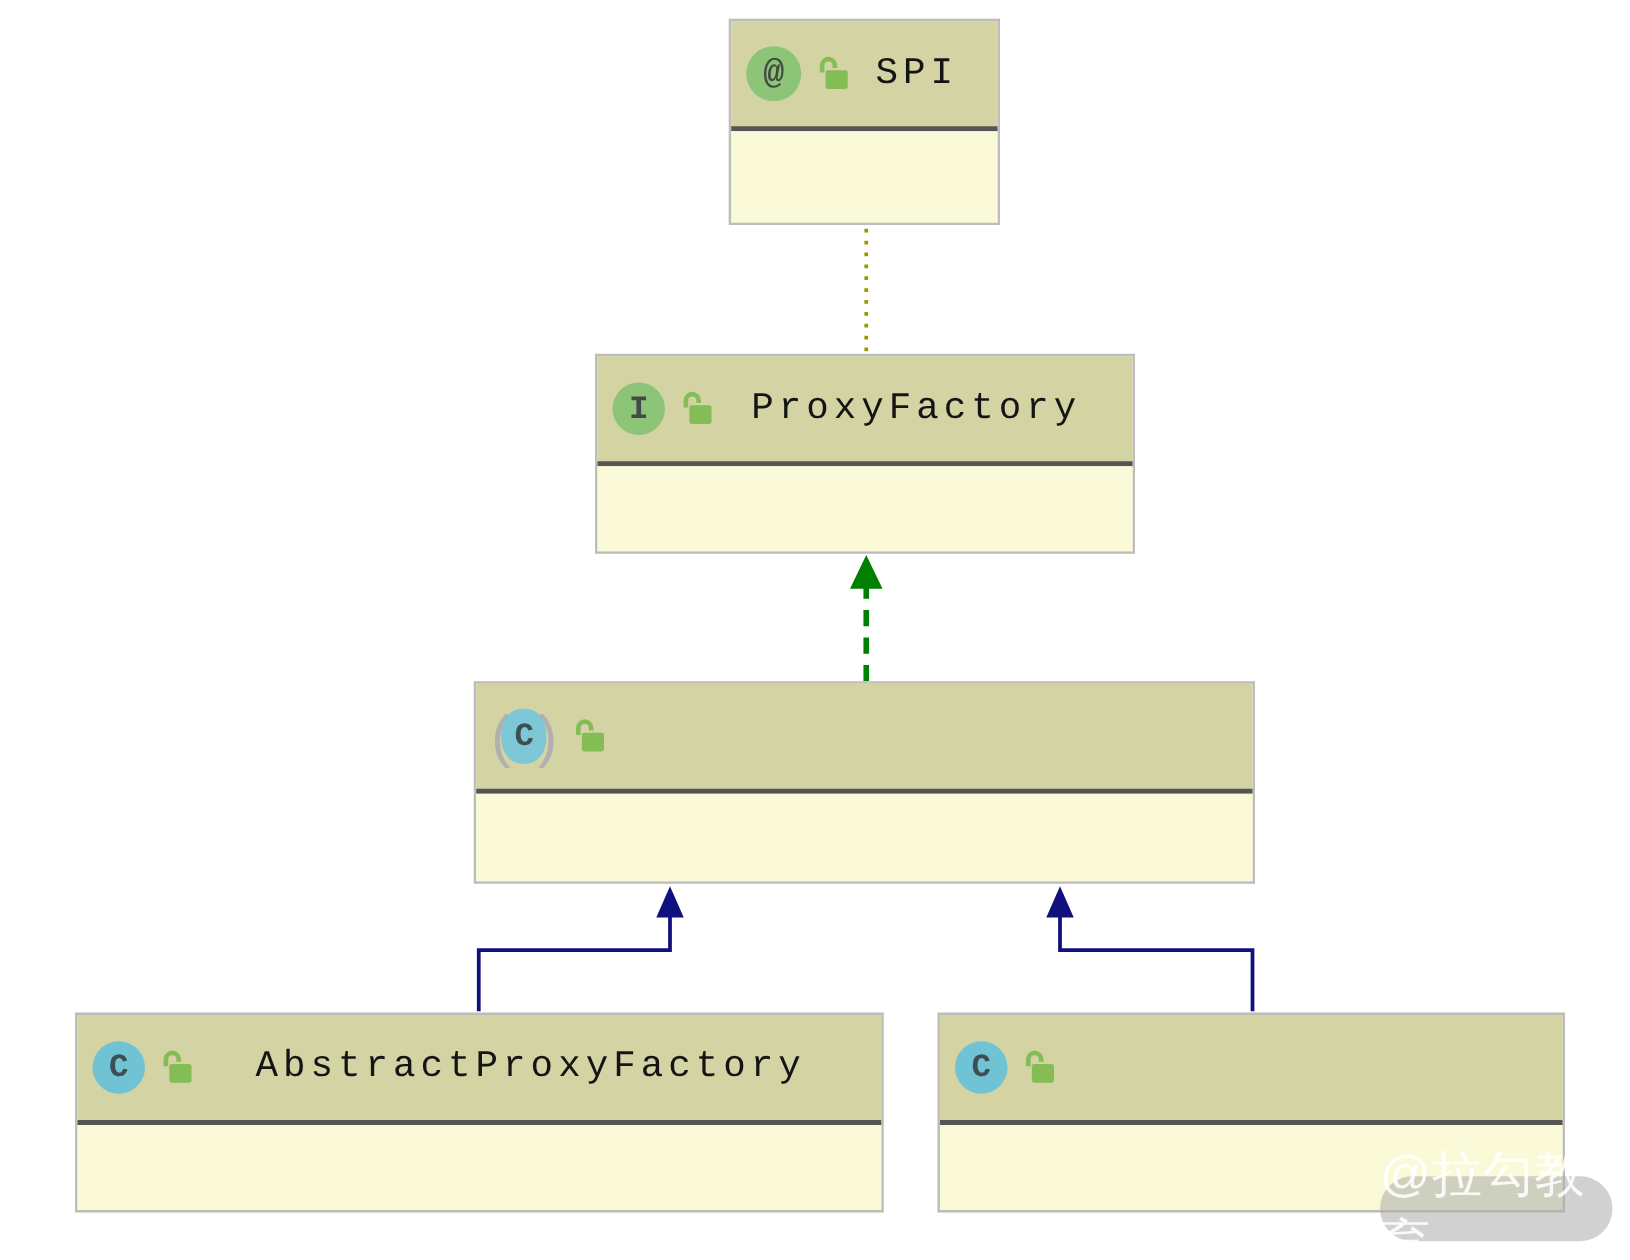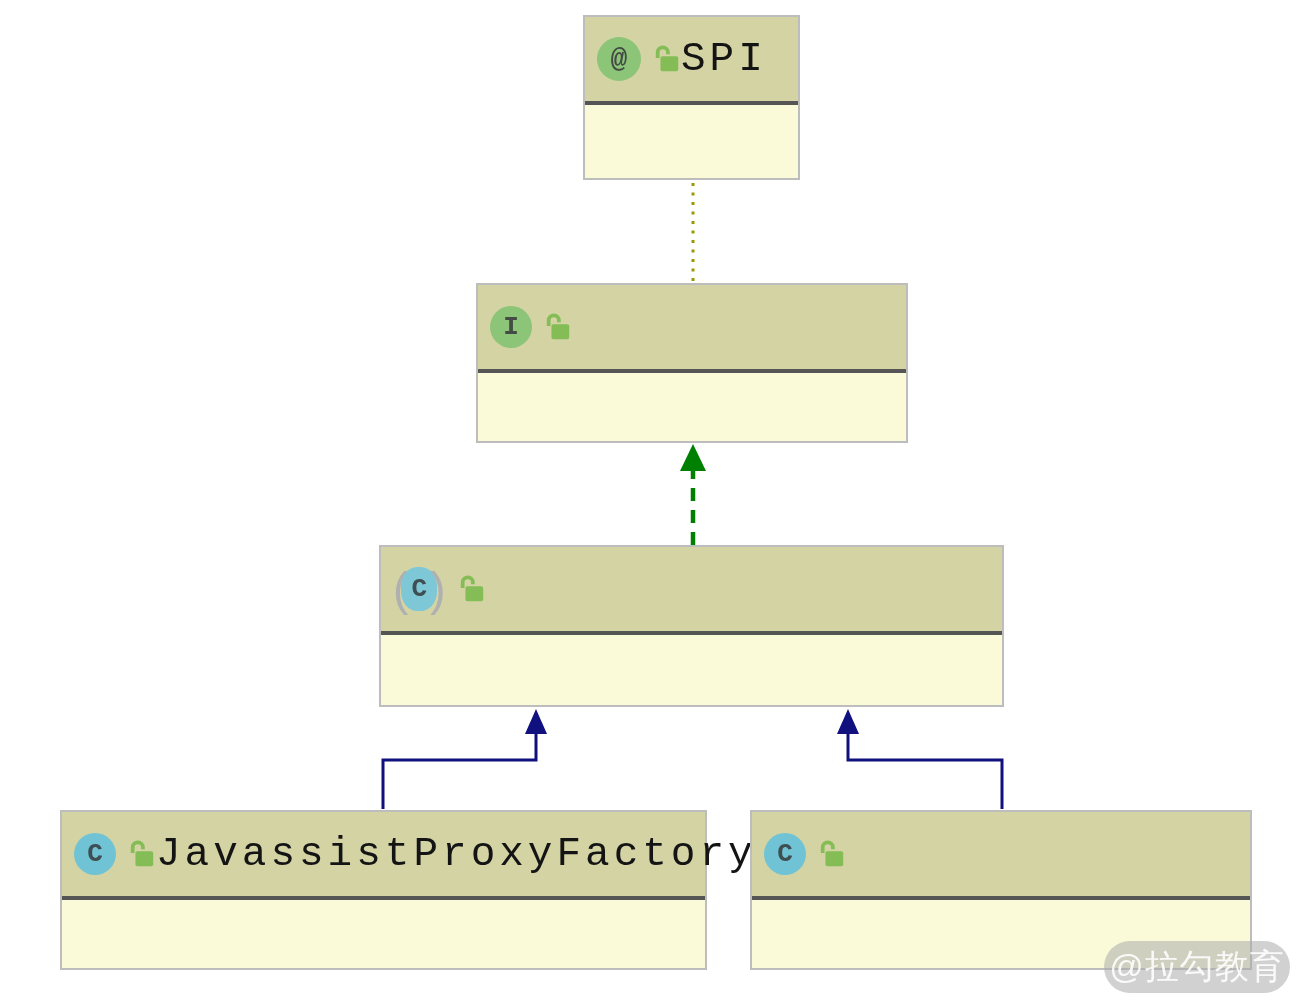--- a/index.html
+++ b/index.html
@@ -23,21 +23,22 @@
     background:#d3d3a4;
     border-bottom:4px solid #555555;
     display:flex;
     align-items:center;
     padding:0 12px;
     flex:0 0 84px;
   }
   .uml-body{flex:1;background:#fafad8;}
   .uml-label{
     flex:1;
-    font-size:41px;
+    text-align:center;
+    font-size:30px;
     letter-spacing:4px;
     color:#141414;
     white-space:nowrap;
   }
   
   .badge{
     display:flex;align-items:center;justify-content:center;
     border-radius:50%;
     font-weight:600;
     flex:0 0 auto;
@@ -82,21 +83,21 @@
   }
   
   .watermark{
     position:absolute;
     left:1104px;top:941px;
     width:186px;height:52px;
     border-radius:26px;
     background:rgba(172,172,172,0.55);
     display:flex;align-items:center;justify-content:center;
     font-family:"Liberation Sans",sans-serif;
-    font-size:34px;
+    font-size:40px;
     color:rgba(255,255,255,0.88);
     letter-spacing:1px;
   }
 </style>
 </head>
 <body>
 
 <div id="canvas">
 
   <svg id="edges" width="1304" height="1008" viewBox="0 0 1304 1008">
@@ -125,20 +126,21 @@
     <div class="uml-body"></div>
   </div>
 
   <div class="uml-box" style="left:476px;top:283px;width:432px;height:160px;">
     <div class="uml-header">
       <span class="badge green" style="width:42px;height:42px;font-size:26px;">I</span>
       <svg class="lock" width="28" height="30" viewBox="0 0 30 30">
         <path d="M5 14 V8 a5.5 5.5 0 0 1 11 0 v2" fill="none" stroke="#84bd55" stroke-width="4"></path>
         <rect x="8" y="12" width="19" height="16" rx="2" fill="#84bd55"></rect>
       </svg>
+      <span class="uml-label">ProxyFactory</span>
     </div>
     <div class="uml-body"></div>
   </div>
 
   <div class="uml-box" style="left:379px;top:545px;width:625px;height:162px;">
     <div class="uml-header">
       <span class="abstract-wrap">
         <span class="paren">(</span>
         <span class="badge teal">C</span>
         <span class="paren">)</span>
@@ -151,21 +153,21 @@
     <div class="uml-body"></div>
   </div>
 
   <div class="uml-box" style="left:60px;top:810px;width:647px;height:160px;">
     <div class="uml-header">
       <span class="badge teal">C</span>
       <svg class="lock" width="28" height="30" viewBox="0 0 30 30">
         <path d="M5 14 V8 a5.5 5.5 0 0 1 11 0 v2" fill="none" stroke="#84bd55" stroke-width="4"></path>
         <rect x="8" y="12" width="19" height="16" rx="2" fill="#84bd55"></rect>
       </svg>
-      <span class="uml-label">JavassistProxyFactory</span>
+      <span class="uml-label">AbstractProxyFactory</span>
     </div>
     <div class="uml-body"></div>
   </div>
 
   <div class="uml-box" style="left:750px;top:810px;width:502px;height:160px;">
     <div class="uml-header">
       <span class="badge teal">C</span>
       <svg class="lock" width="28" height="30" viewBox="0 0 30 30">
         <path d="M5 14 V8 a5.5 5.5 0 0 1 11 0 v2" fill="none" stroke="#84bd55" stroke-width="4"></path>
         <rect x="8" y="12" width="19" height="16" rx="2" fill="#84bd55"></rect>

